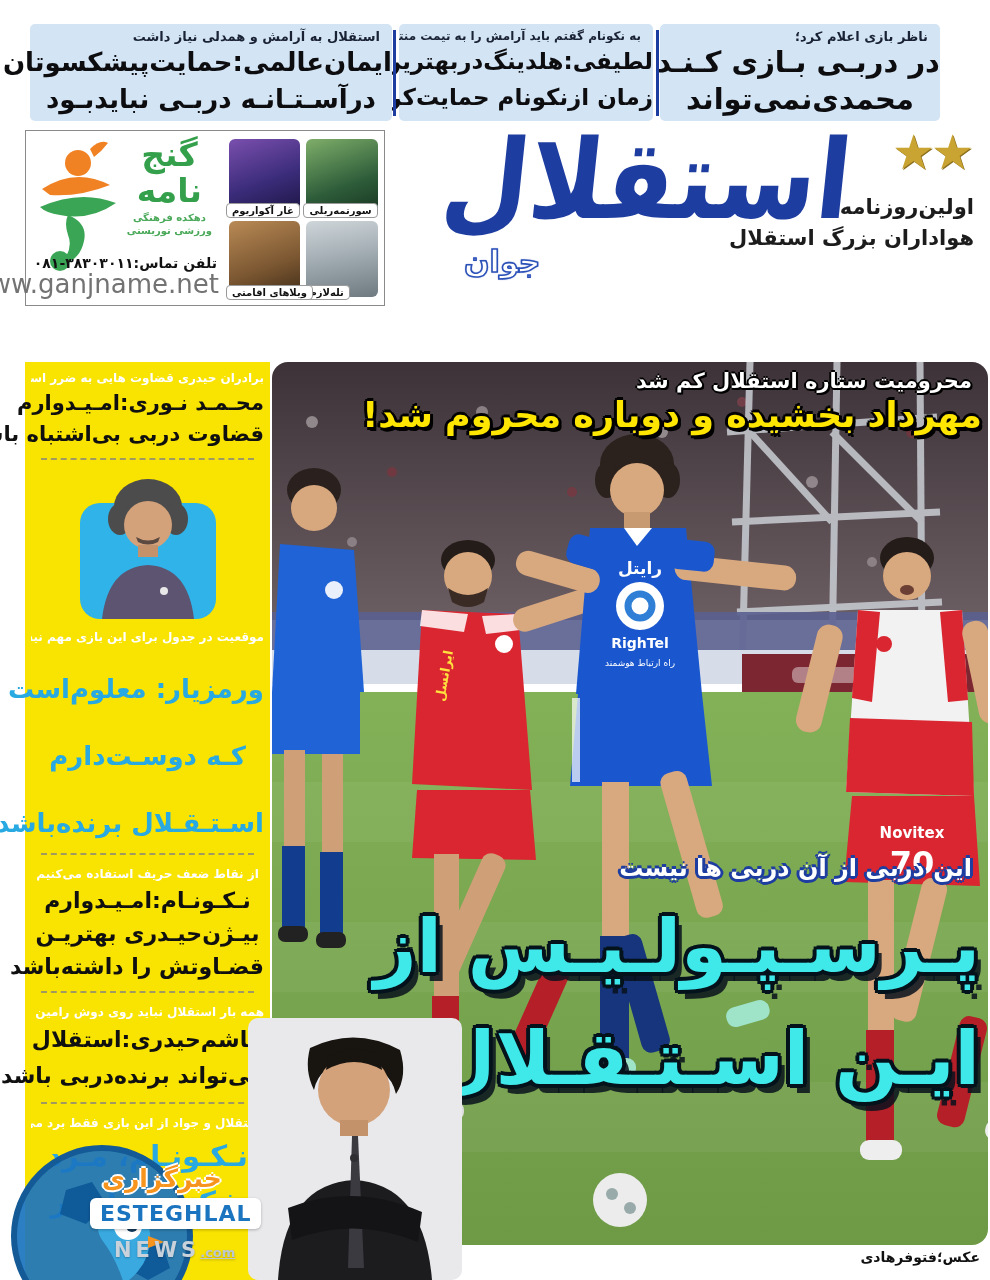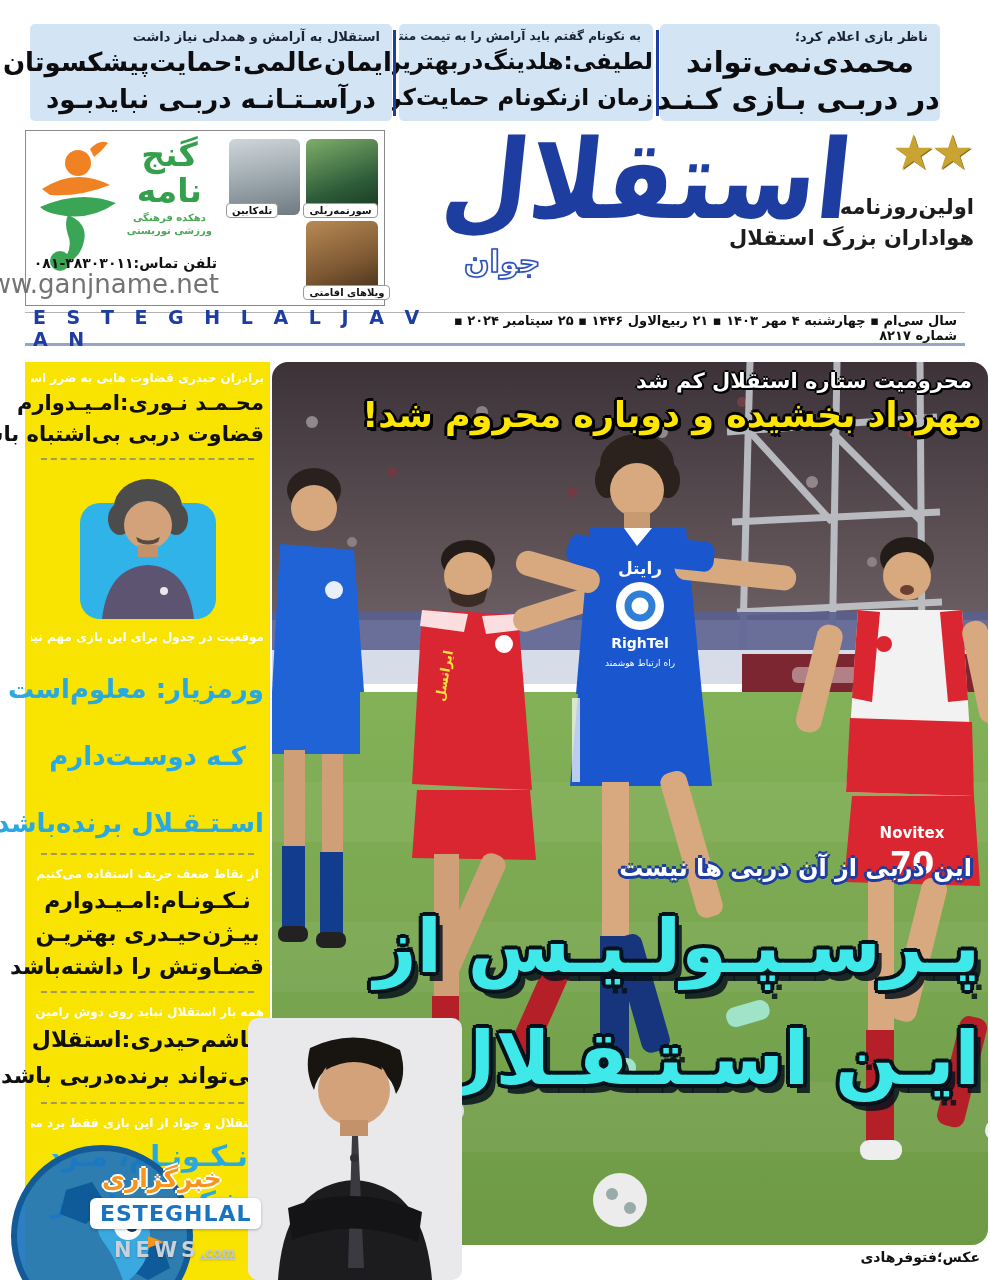--- a/index.html
+++ b/index.html
@@ -98,22 +98,22 @@
            text-shadow:0 1px 2px rgba(0,0,0,.25);}
   .nl-news .dom{font-size:13px;letter-spacing:0;color:#bcc7d1;text-decoration:underline;}
 </style>
 </head>
 <body>
 
 <div class="page">
 
   <div class="tophead th-right">
     <div class="kick">ناظر بازی اعلام کرد؛</div>
+    <div class="hl">در دربـی بـازی کـنـد</div>
     <div class="hl">محمدی‌نمی‌تواند</div>
-    <div class="hl">در دربـی بـازی کـنـد</div>
   </div>
   <div class="tophead th-mid">
     <div class="kick">به نکونام گفتم باید آرامش را به تیمت منتقل کنی</div>
     <div class="hl">لطیفی:هلدینگ‌دربهترین</div>
     <div class="hl">زمان ازنکونام حمایت‌کرد</div>
   </div>
   <div class="tophead th-left">
     <div class="kick">استقلال به آرامش و همدلی نیاز داشت</div>
     <div class="hl">ایمان‌عالمی:حمایت‌پیشکسوتان</div>
     <div class="hl">درآسـتـانـه دربـی نباید‌بـود</div>
@@ -136,43 +136,42 @@
         <div class="b2">نامه</div>
         <div class="ad-sub">دهکده فرهنگی ورزشی توریستی</div>
       </div>
       <div class="ad-phone">تلفن تماس:۳۸۳۰۳۰۱۱-۰۸۱</div>
       <div class="ad-web">Www.ganjname.net</div>
     </div>
     <div class="ad-thumbs">
       <div class="thumb t1">
         <span class="lbl">سورتمه‌ریلی</span>
       </div>
+      <div class="thumb t2">
+        <span class="lbl">غار آکواریوم</span>
+      </div>
       <div class="thumb t3">
-        <span class="lbl">تله‌کابین</span>
+        <span class="lbl">تله‌لازم</span>
       </div>
       <div class="thumb t4">
         <span class="lbl">ویلاهای اقامتی</span>
       </div>
     </div>
   </div>
 
   <div class="npbrand">
     <div class="np-title">استقلال</div>
     <div class="np-badge">جوان</div>
     <div class="np-stars">★★</div>
     <div class="np-tagline">
       <div>اولین‌روزنامه</div>
       <div>هواداران بزرگ استقلال</div>
     </div>
   </div>
 
-  <div class="dateline">
-    <span class="dl-latin">E S T E G H L A L J A V A N</span>
-    <span class="dl-fa">سال سی‌ام ▪ چهارشنبه ۴ مهر ۱۴۰۳ ▪ ۲۱ ربیع‌الاول ۱۴۴۶ ▪ ۲۵ سپتامبر ۲۰۲۴ ▪ شماره ۸۲۱۷</span>
-  </div>
 
   <aside class="sidecol">
     <div class="story s1">
       <div class="kick">برادران حیدری قضاوت هایی به ضرر استقلال داشته اند</div>
       <div class="l c-black">محـمـد نـوری:امـیـدوارم</div>
       <div class="l c-black">قضاوت دربی بی‌اشتباه باشد</div>
     </div>
     <div class="sep"></div>
     <div class="portraitwrap">
       <svg width="160" height="152" viewBox="0 0 160 152">

